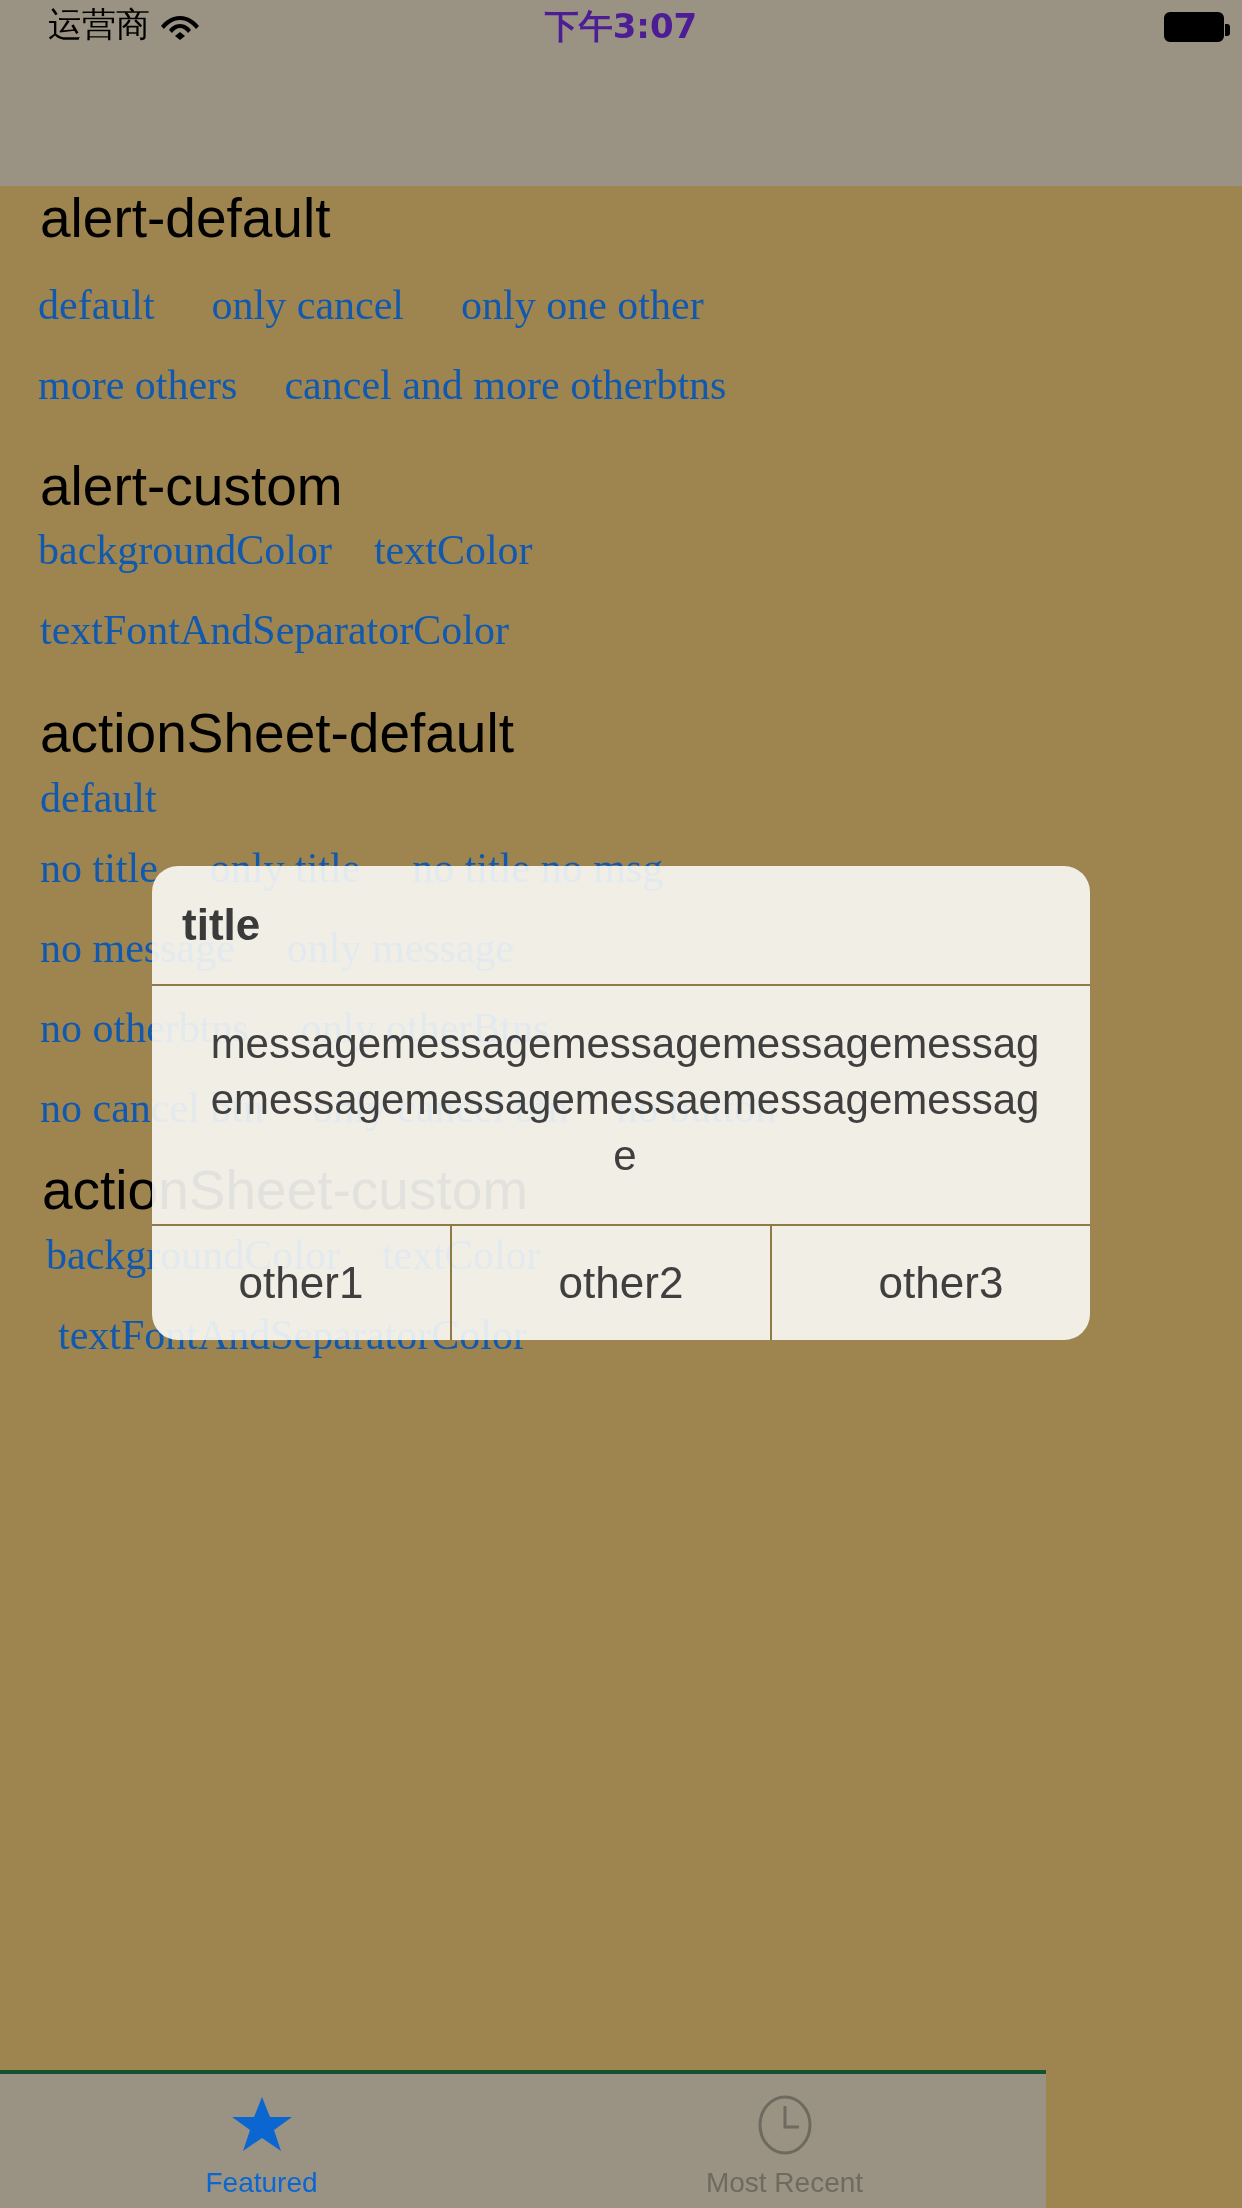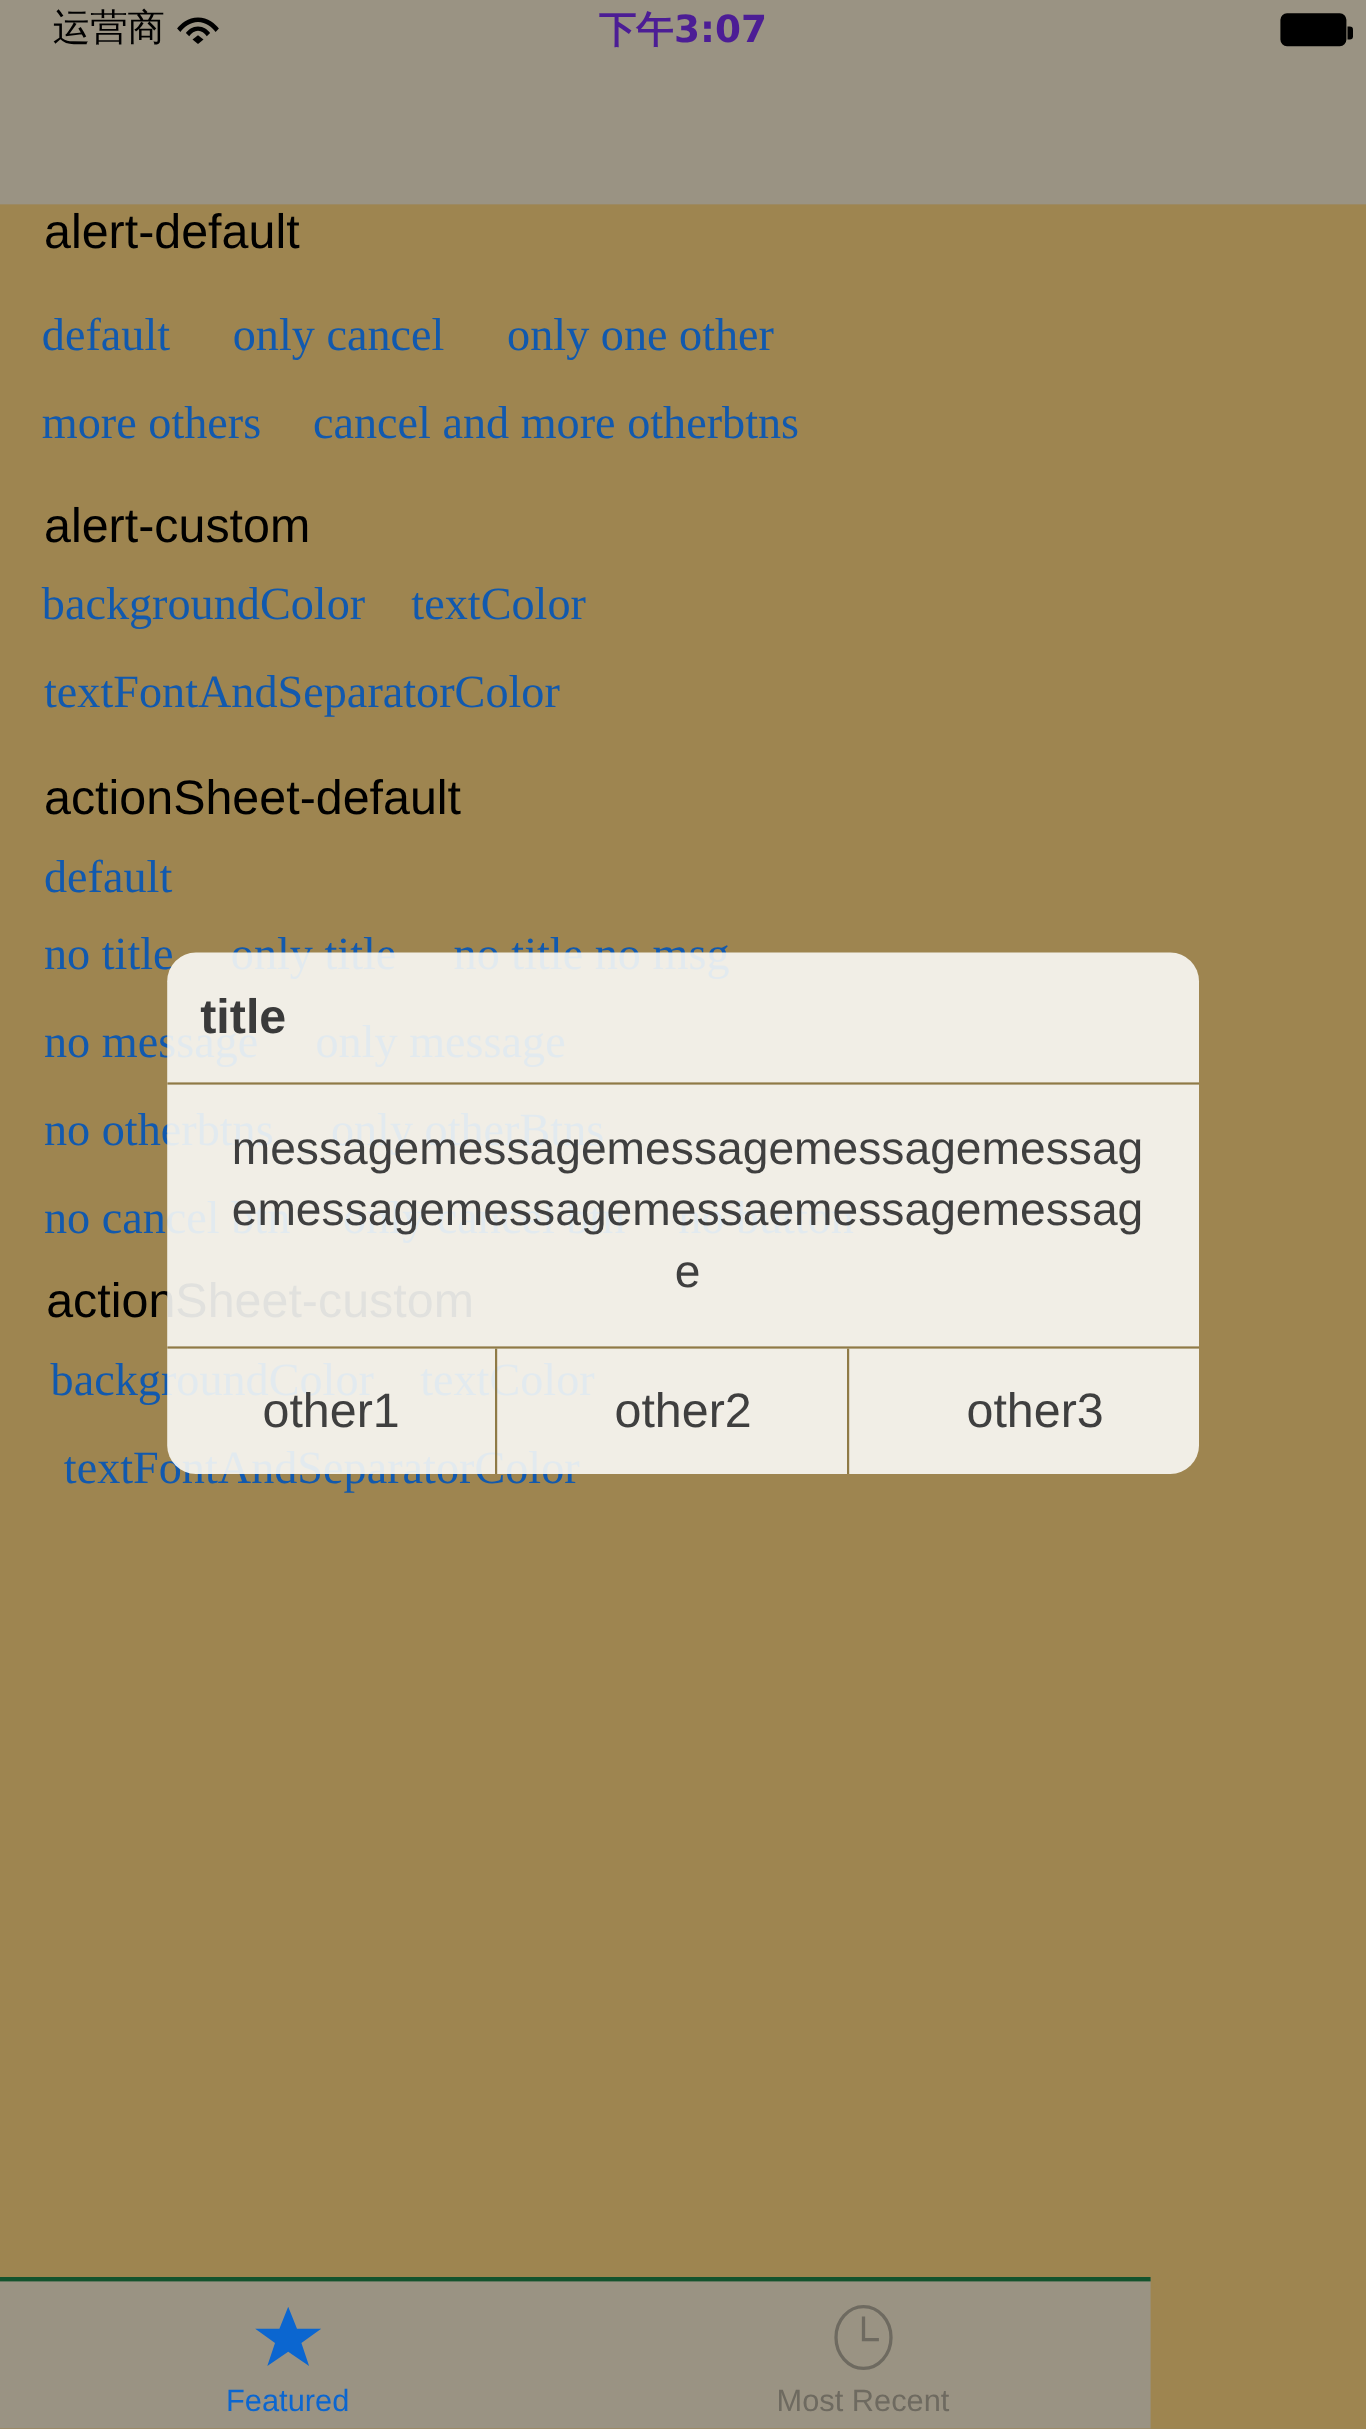--- a/index.html
+++ b/index.html
@@ -58,21 +58,21 @@
 
   
   #content {
     position: absolute;
     top: 186px; left: 0;
     width: 1242px; height: 1884px;
     background: #9e8550;
     overflow: hidden;
   }
   .section-title {
-    font-size: 44px; color: #000;
+    font-size: 55px; color: #000;
     font-family: "Liberation Sans", sans-serif;
   }
   .link {
     font-size: 42px; color: #1159ae;
     font-family: Liberation Serif, serif;
     white-space: nowrap;
   }
   .row { position: absolute; display: flex; align-items: baseline; white-space: nowrap; }
 
   

